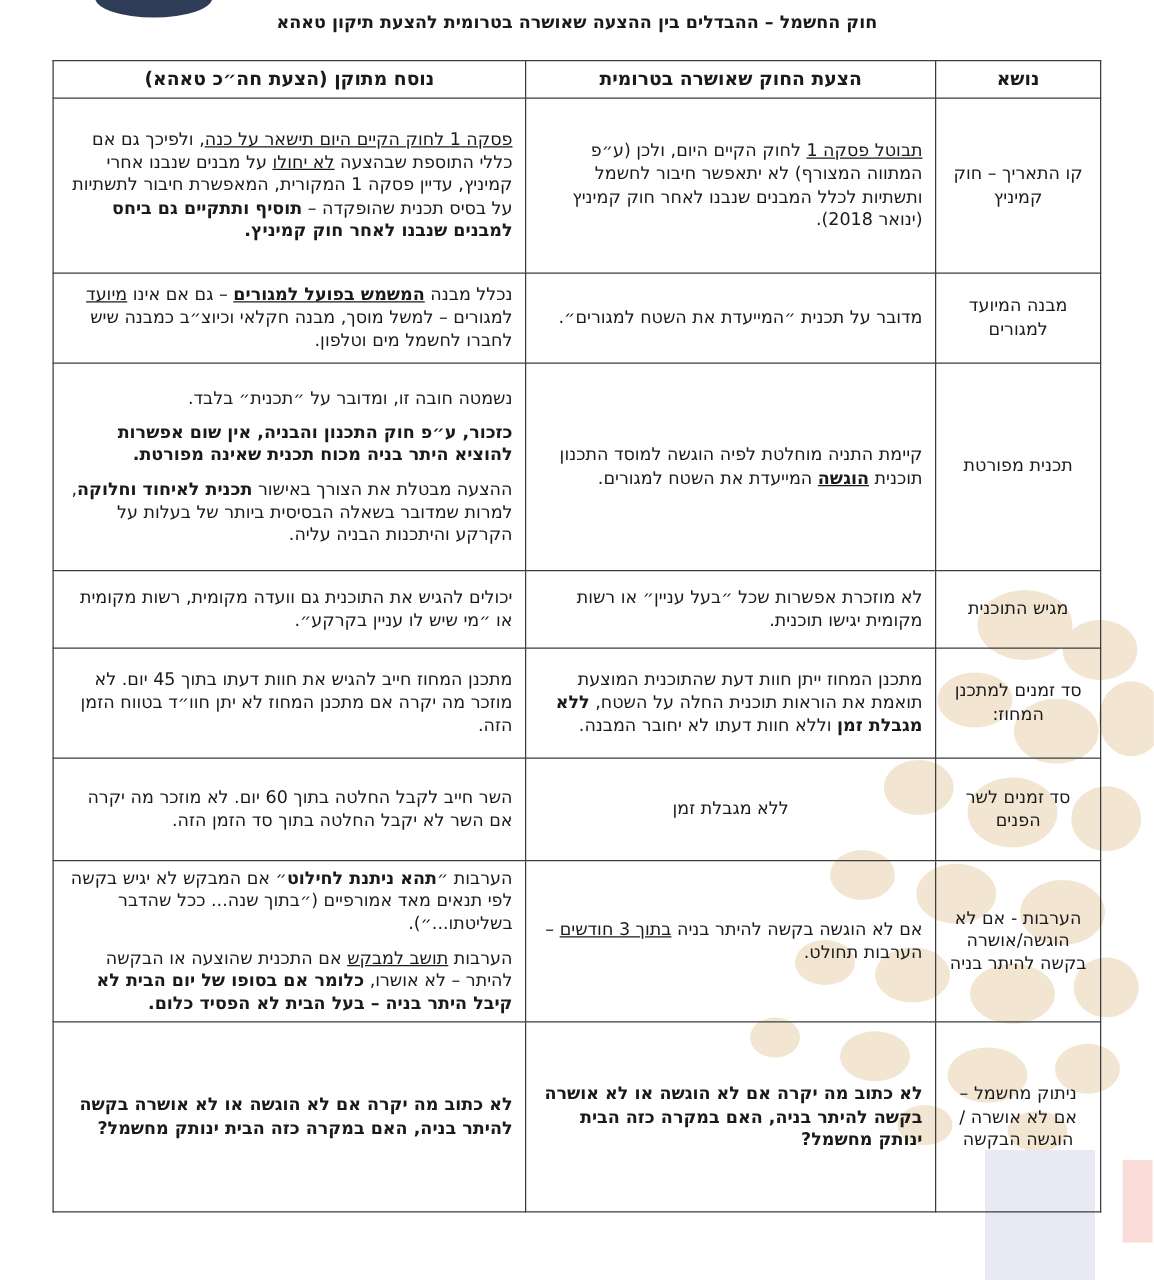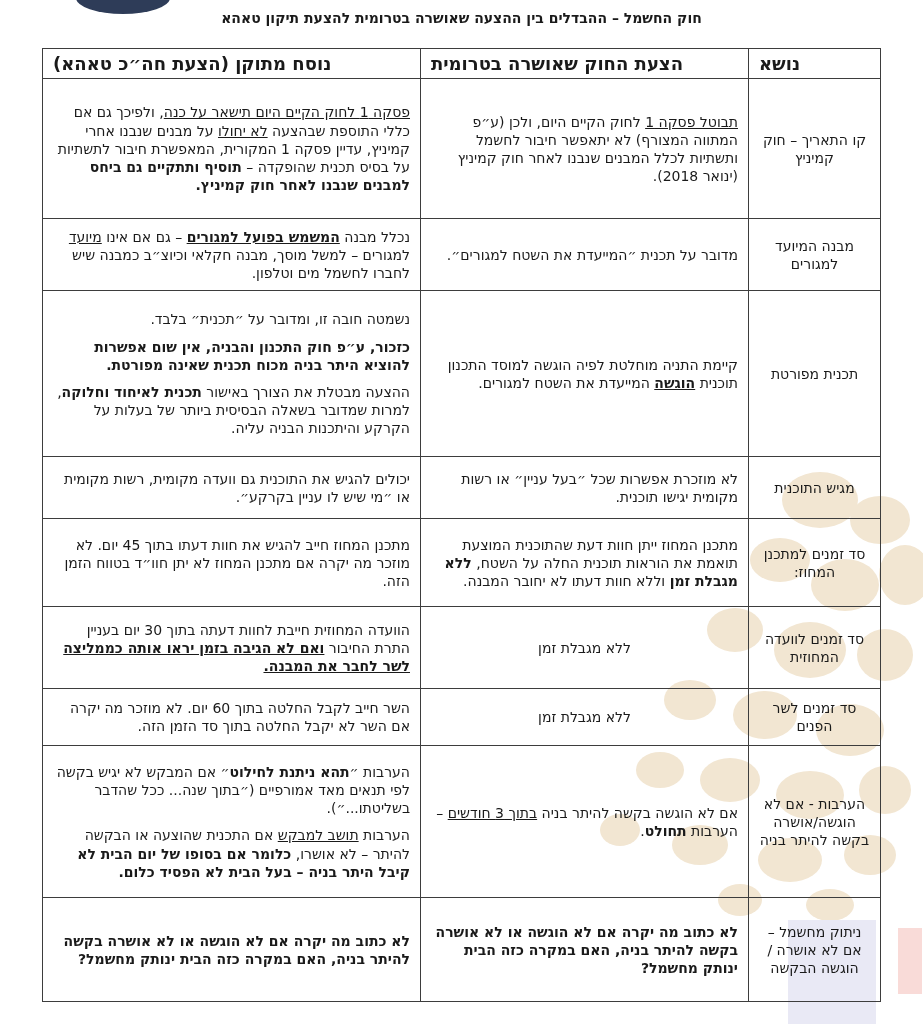--- a/index.html
+++ b/index.html
@@ -45,22 +45,22 @@
   table.compare th, table.compare td {
     border: 1.5px solid #3d3d3d;
     vertical-align: middle;
     padding: 5px 10px;
     font-size: 14px;
     line-height: 1.3;
     background: transparent;
   }
   table.compare thead th {
     font-weight: bold;
-    font-size: 18px;
-    text-align: left;
+    font-size: 15px;
+    text-align: center;
     height: 30px;
     padding: 3px 10px;
     margin-left: 32px;
   }
   td.topic-cell {
     font-weight: normal;
     text-align: center;
   }
   td.approved-cell, td.amended-cell { text-align: right; }
   td p { margin: 0 0 9px 0; }
@@ -165,41 +165,32 @@
       <tr>
         <td class="topic-cell">סד זמנים למתכנן המחוז:</td>
         <td class="approved-cell">
           <p><span>מתכנן המחוז ייתן חוות דעת שהתוכנית המוצעת תואמת את הוראות תוכנית החלה על השטח, </span><span style="font-weight: bold;">ללא מגבלת זמן</span><span> וללא חוות דעתו לא יחובר המבנה.</span></p>
         </td>
         <td class="amended-cell">
           <p><span>מתכנן המחוז חייב להגיש את חוות דעתו בתוך 45 יום. לא מוזכר מה יקרה אם מתכנן המחוז לא יתן חוו״ד בטווח הזמן הזה.</span></p>
         </td>
       </tr>
       <tr>
-        <td class="topic-cell">סד זמנים לוועדה המחוזית</td>
-        <td class="approved-cell" style="text-align: center;">
-          <p><span>ללא מגבלת זמן</span></p>
-        </td>
-        <td class="amended-cell">
-          <p><span>הוועדה המחוזית חייבת לחוות דעתה בתוך 30 יום בעניין התרת החיבור </span><span style="font-weight: bold; text-decoration: underline;">ואם לא הגיבה בזמן יראו אותה כממליצה לשר לחבר את המבנה.</span></p>
-        </td>
-      </tr>
-      <tr>
         <td class="topic-cell">סד זמנים לשר הפנים</td>
         <td class="approved-cell" style="text-align: center;">
           <p><span>ללא מגבלת זמן</span></p>
         </td>
         <td class="amended-cell">
           <p><span>השר חייב לקבל החלטה בתוך 60 יום. לא מוזכר מה יקרה אם השר לא יקבל החלטה בתוך סד הזמן הזה.</span></p>
         </td>
       </tr>
       <tr>
         <td class="topic-cell">הערבות - אם לא הוגשה/אושרה בקשה להיתר בניה</td>
         <td class="approved-cell">
-          <p><span>אם לא הוגשה בקשה להיתר בניה </span><span style="text-decoration: underline;">בתוך 3 חודשים</span><span> – הערבות </span><span style="font-weight: bold;">תחולט</span><span>.</span></p>
+          <p><span>אם לא הוגשה בקשה להיתר בניה </span><span style="text-decoration: underline;">בתוך 3 חודשים</span><span> – הערבות </span><span style="font-weight: normal;">תחולט</span><span>.</span></p>
         </td>
         <td class="amended-cell">
           <p><span>הערבות ״</span><span style="font-weight: bold;">תהא ניתנת לחילוט</span><span>״ אם המבקש לא יגיש בקשה לפי תנאים מאד אמורפיים (״בתוך שנה... ככל שהדבר בשליטתו...״).</span></p>
           <p><span>הערבות </span><span style="text-decoration: underline;">תושב למבקש</span><span> אם התכנית שהוצעה או הבקשה להיתר – לא אושרו, </span><span style="font-weight: bold;">כלומר אם בסופו של יום הבית לא קיבל היתר בניה – בעל הבית לא הפסיד כלום.</span></p>
         </td>
       </tr>
       <tr>
         <td class="topic-cell">ניתוק מחשמל – אם לא אושרה / הוגשה הבקשה</td>
         <td class="approved-cell">
           <p><span style="font-weight: bold;">לא כתוב מה יקרה אם לא הוגשה או לא אושרה בקשה להיתר בניה, האם במקרה כזה הבית ינותק מחשמל?</span></p>

